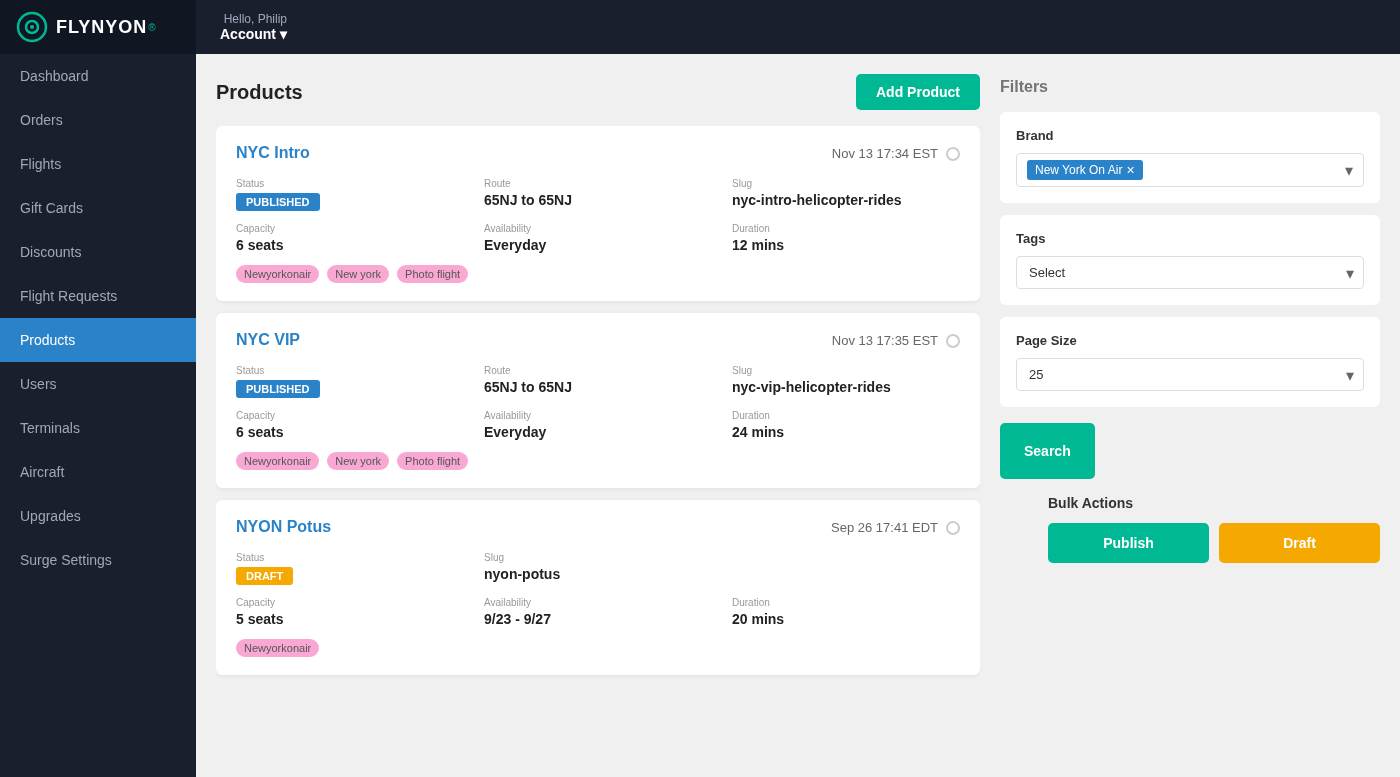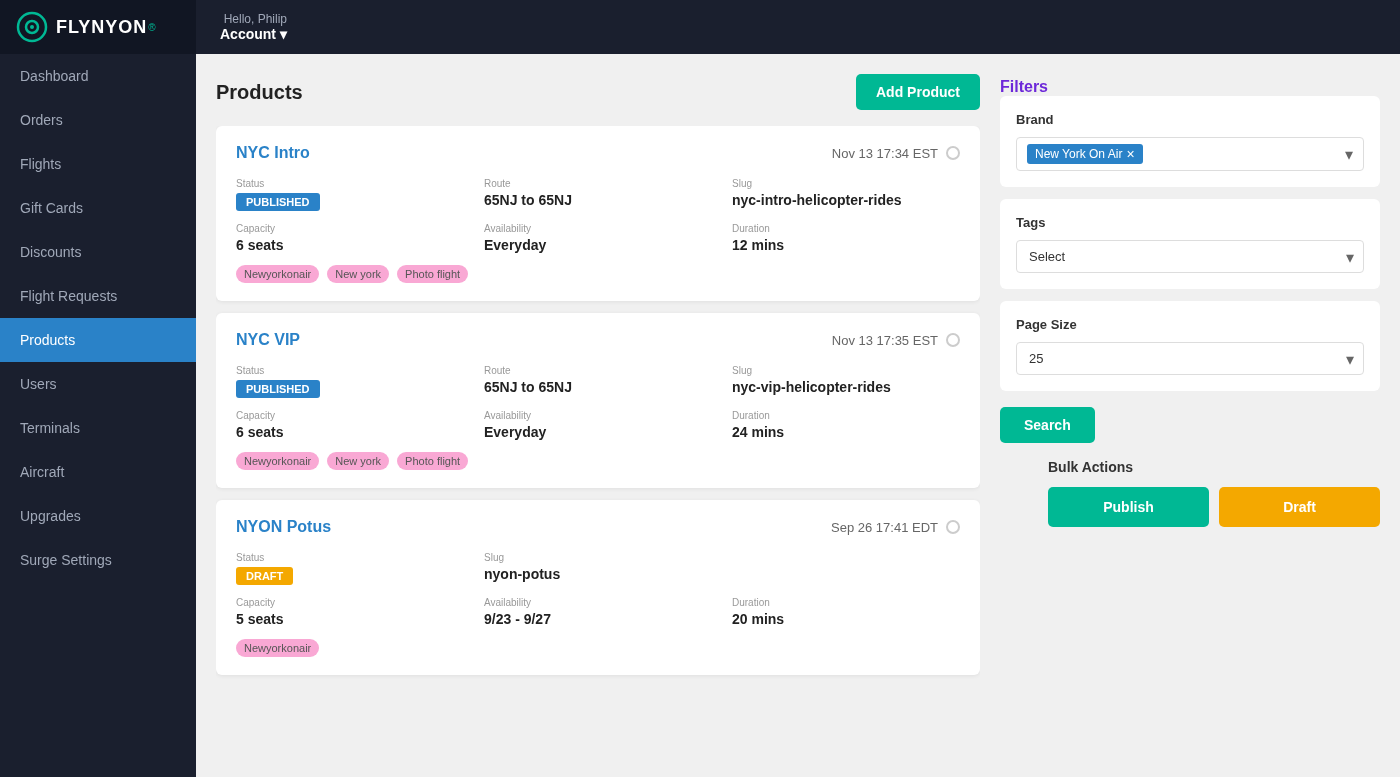--- a/index.html
+++ b/index.html
@@ -131,21 +131,21 @@
       margin-bottom: 16px;
     }
     .product-name {
       font-size: 16px;
       font-weight: 700;
       color: #2a82c8;
       cursor: pointer;
     }
     .product-meta {
       display: flex;
-      align-items: flex-start;
+      align-items: flex-end;
       gap: 8px;
       font-size: 13px;
       color: #666;
     }
     .product-circle {
       width: 14px;
       height: 14px;
       border-radius: 50%;
       border: 2px solid #ccc;
       display: inline-block;
@@ -194,21 +194,22 @@
     
     #filters-panel {
       width: 380px;
       min-width: 380px;
       background: #f0f0f0;
       padding-top: 4px;
     }
     .filters-title {
       font-size: 16px;
       font-weight: 700;
-      color: #6d28d9;
+      color: #737373;
+      margin-bottom: 16px;
     }
     .filter-section {
       background: #fff;
       border-radius: 6px;
       padding: 16px;
       margin-bottom: 12px;
     }
     .filter-label {
       font-size: 13px;
       font-weight: 600;
@@ -264,21 +265,21 @@
       line-height: 1;
     }
     .brand-chevron {
       color: #666;
       font-size: 16px;
     }
     .search-btn {
       background: #00b894;
       color: #fff;
       border: none;
-      padding: 10px 24px;
+      padding: 20px 24px;
       font-size: 14px;
       font-weight: 600;
       border-radius: 5px;
       cursor: pointer;
       margin-top: 4px;
     }
     .bulk-actions-section {
       background: #f0f0f0;
       margin-left: 48px;
     }

